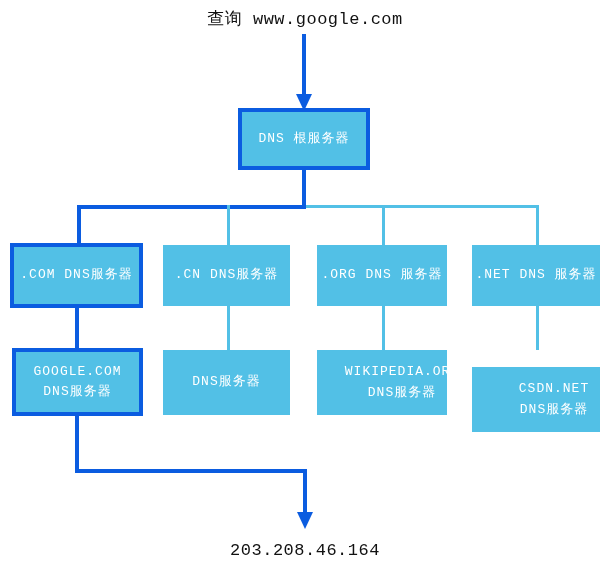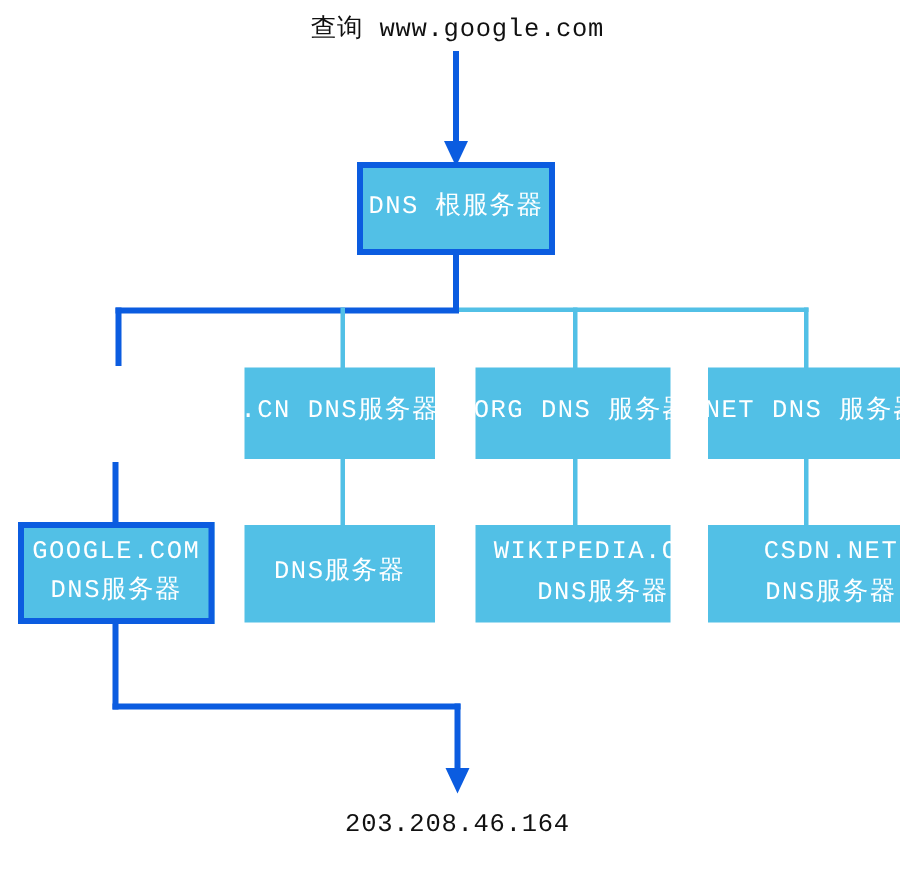--- a/index.html
+++ b/index.html
@@ -28,21 +28,21 @@
     width: 0; height: 0;
     border-left: 8px solid transparent;
     border-right: 8px solid transparent;
     border-top: 17px solid #0b5ce0;
   }
   .box {
     position: absolute;
     box-sizing: border-box;
     background: #52c0e6;
     color: #ffffff;
-    font-size: 17px;
+    font-size: 13px;
     letter-spacing: 1px;
     display: flex;
     flex-direction: column;
     align-items: center;
     justify-content: center;
     text-align: center;
     line-height: 1.55;
     white-space: pre;
   }
   .box.hl { border: 4px solid #0b5ce0; }
@@ -63,20 +63,23 @@
 
   <div class="line dark" style="left:302px; top:170px; width:4px; height:38px;"></div>
   <div class="line dark" style="left:77px; top:205px; width:229px; height:4px;"></div>
   <div class="line light" style="left:306px; top:205px; width:233px; height:3px;"></div>
 
   <div class="line dark" style="left:77px; top:205px; width:4px; height:39px;"></div>
   <div class="line light" style="left:227px; top:205px; width:3px; height:41px;"></div>
   <div class="line light" style="left:382px; top:205px; width:3px; height:41px;"></div>
   <div class="line light" style="left:536px; top:205px; width:3px; height:41px;"></div>
 
+  <div class="box hl" style="left:10px; top:243px; width:133px; height:65px;">
+    <span>.COM DNS服务器</span>
+  </div>
   <div class="box" style="left:163px; top:245px; width:127px; height:61px;">
     <span>.CN DNS服务器</span>
   </div>
   <div class="box" style="left:472px; top:245px; width:128px; height:61px;">
     <span>.NET DNS 服务器</span>
   </div>
   <div class="box" style="left:317px; top:245px; width:130px; height:61px;">
     <span>.ORG DNS 服务器</span>
   </div>
 
@@ -89,21 +92,21 @@
     <span>GOOGLE.COM</span>
     <span>DNS服务器</span>
   </div>
   <div class="box" style="left:163px; top:350px; width:127px; height:65px;">
     <span>DNS服务器</span>
   </div>
   <div class="box" style="left:317px; top:350px; width:130px; height:65px;padding-left:40px;">
     <span>WIKIPEDIA.ORG</span>
     <span>DNS服务器</span>
   </div>
-  <div class="box" style="left:472px; top:350px; width:128px; height:65px;padding-left:36px;">
+  <div class="box" style="left:472px; top:367px; width:128px; height:65px;padding-left:36px;">
     <span>CSDN.NET</span>
     <span>DNS服务器</span>
   </div>
 
   <div class="line dark" style="left:75px; top:416px; width:4px; height:57px;"></div>
   <div class="line dark" style="left:75px; top:469px; width:232px; height:4px;"></div>
   <div class="line dark" style="left:303px; top:469px; width:4px; height:45px;"></div>
   <div class="arrowhead" style="left:297px; top:512px;"></div>
 
   <div class="caption" style="top:541px;">203.208.46.164</div>

